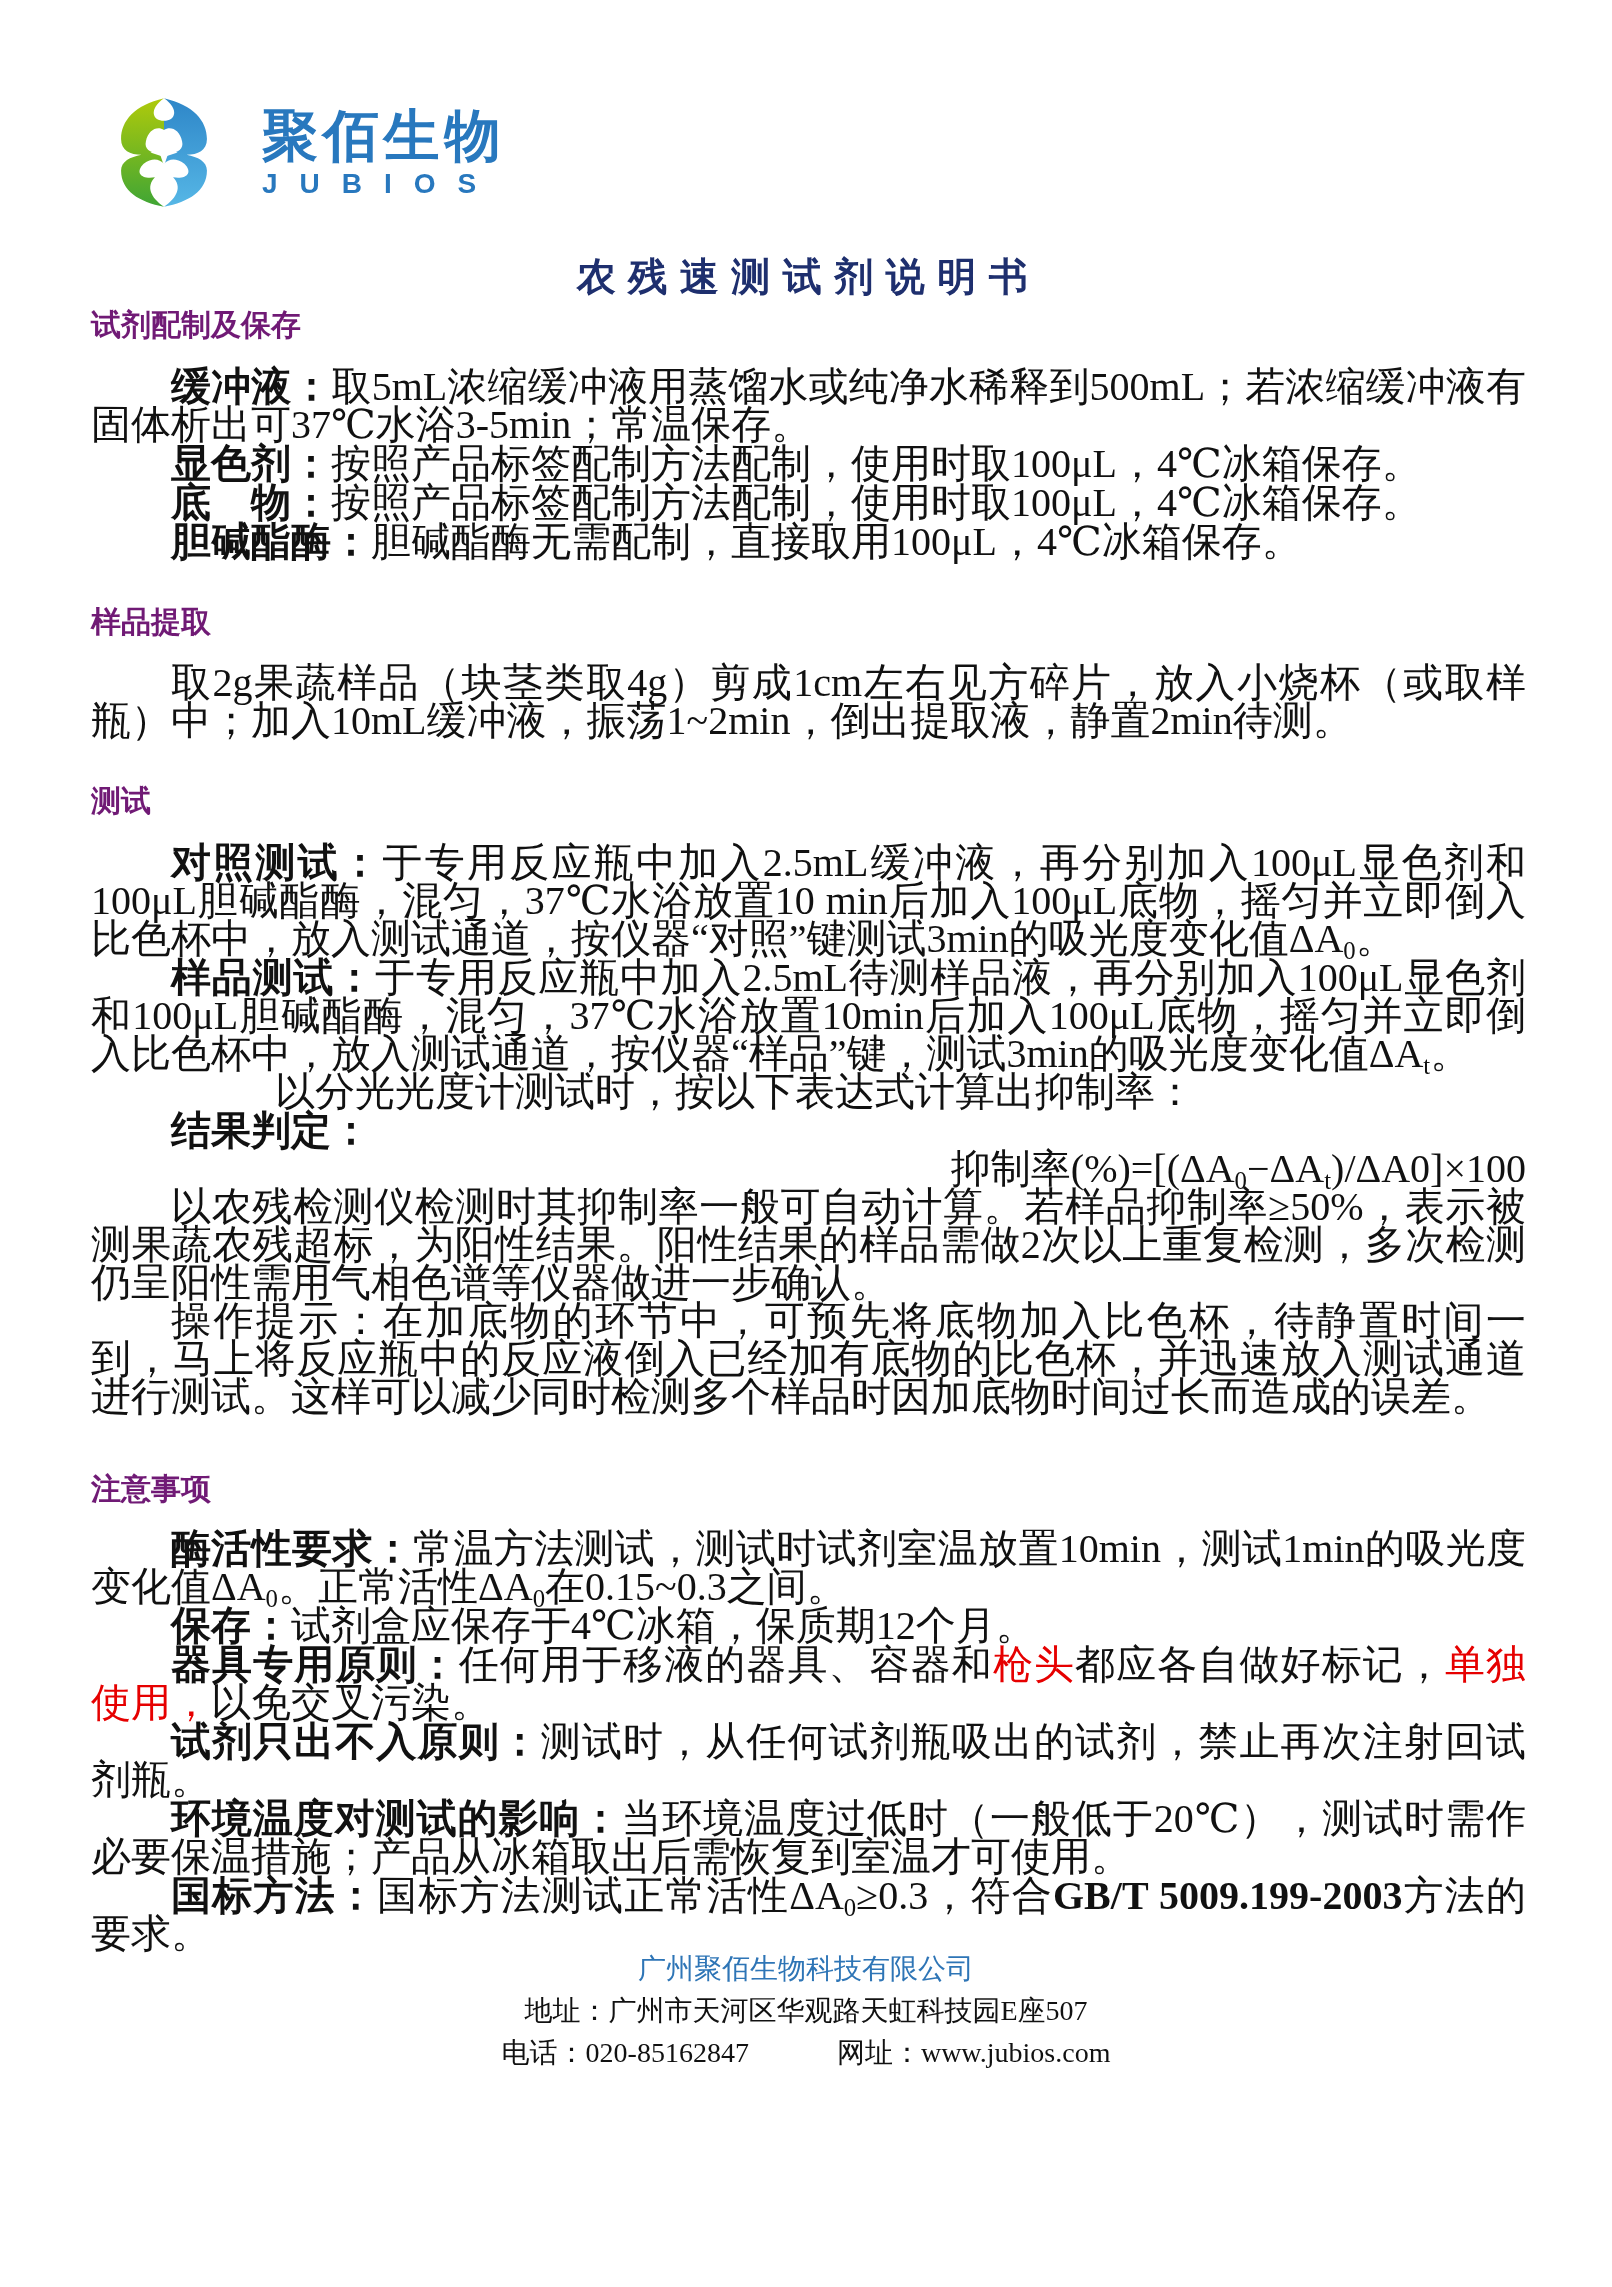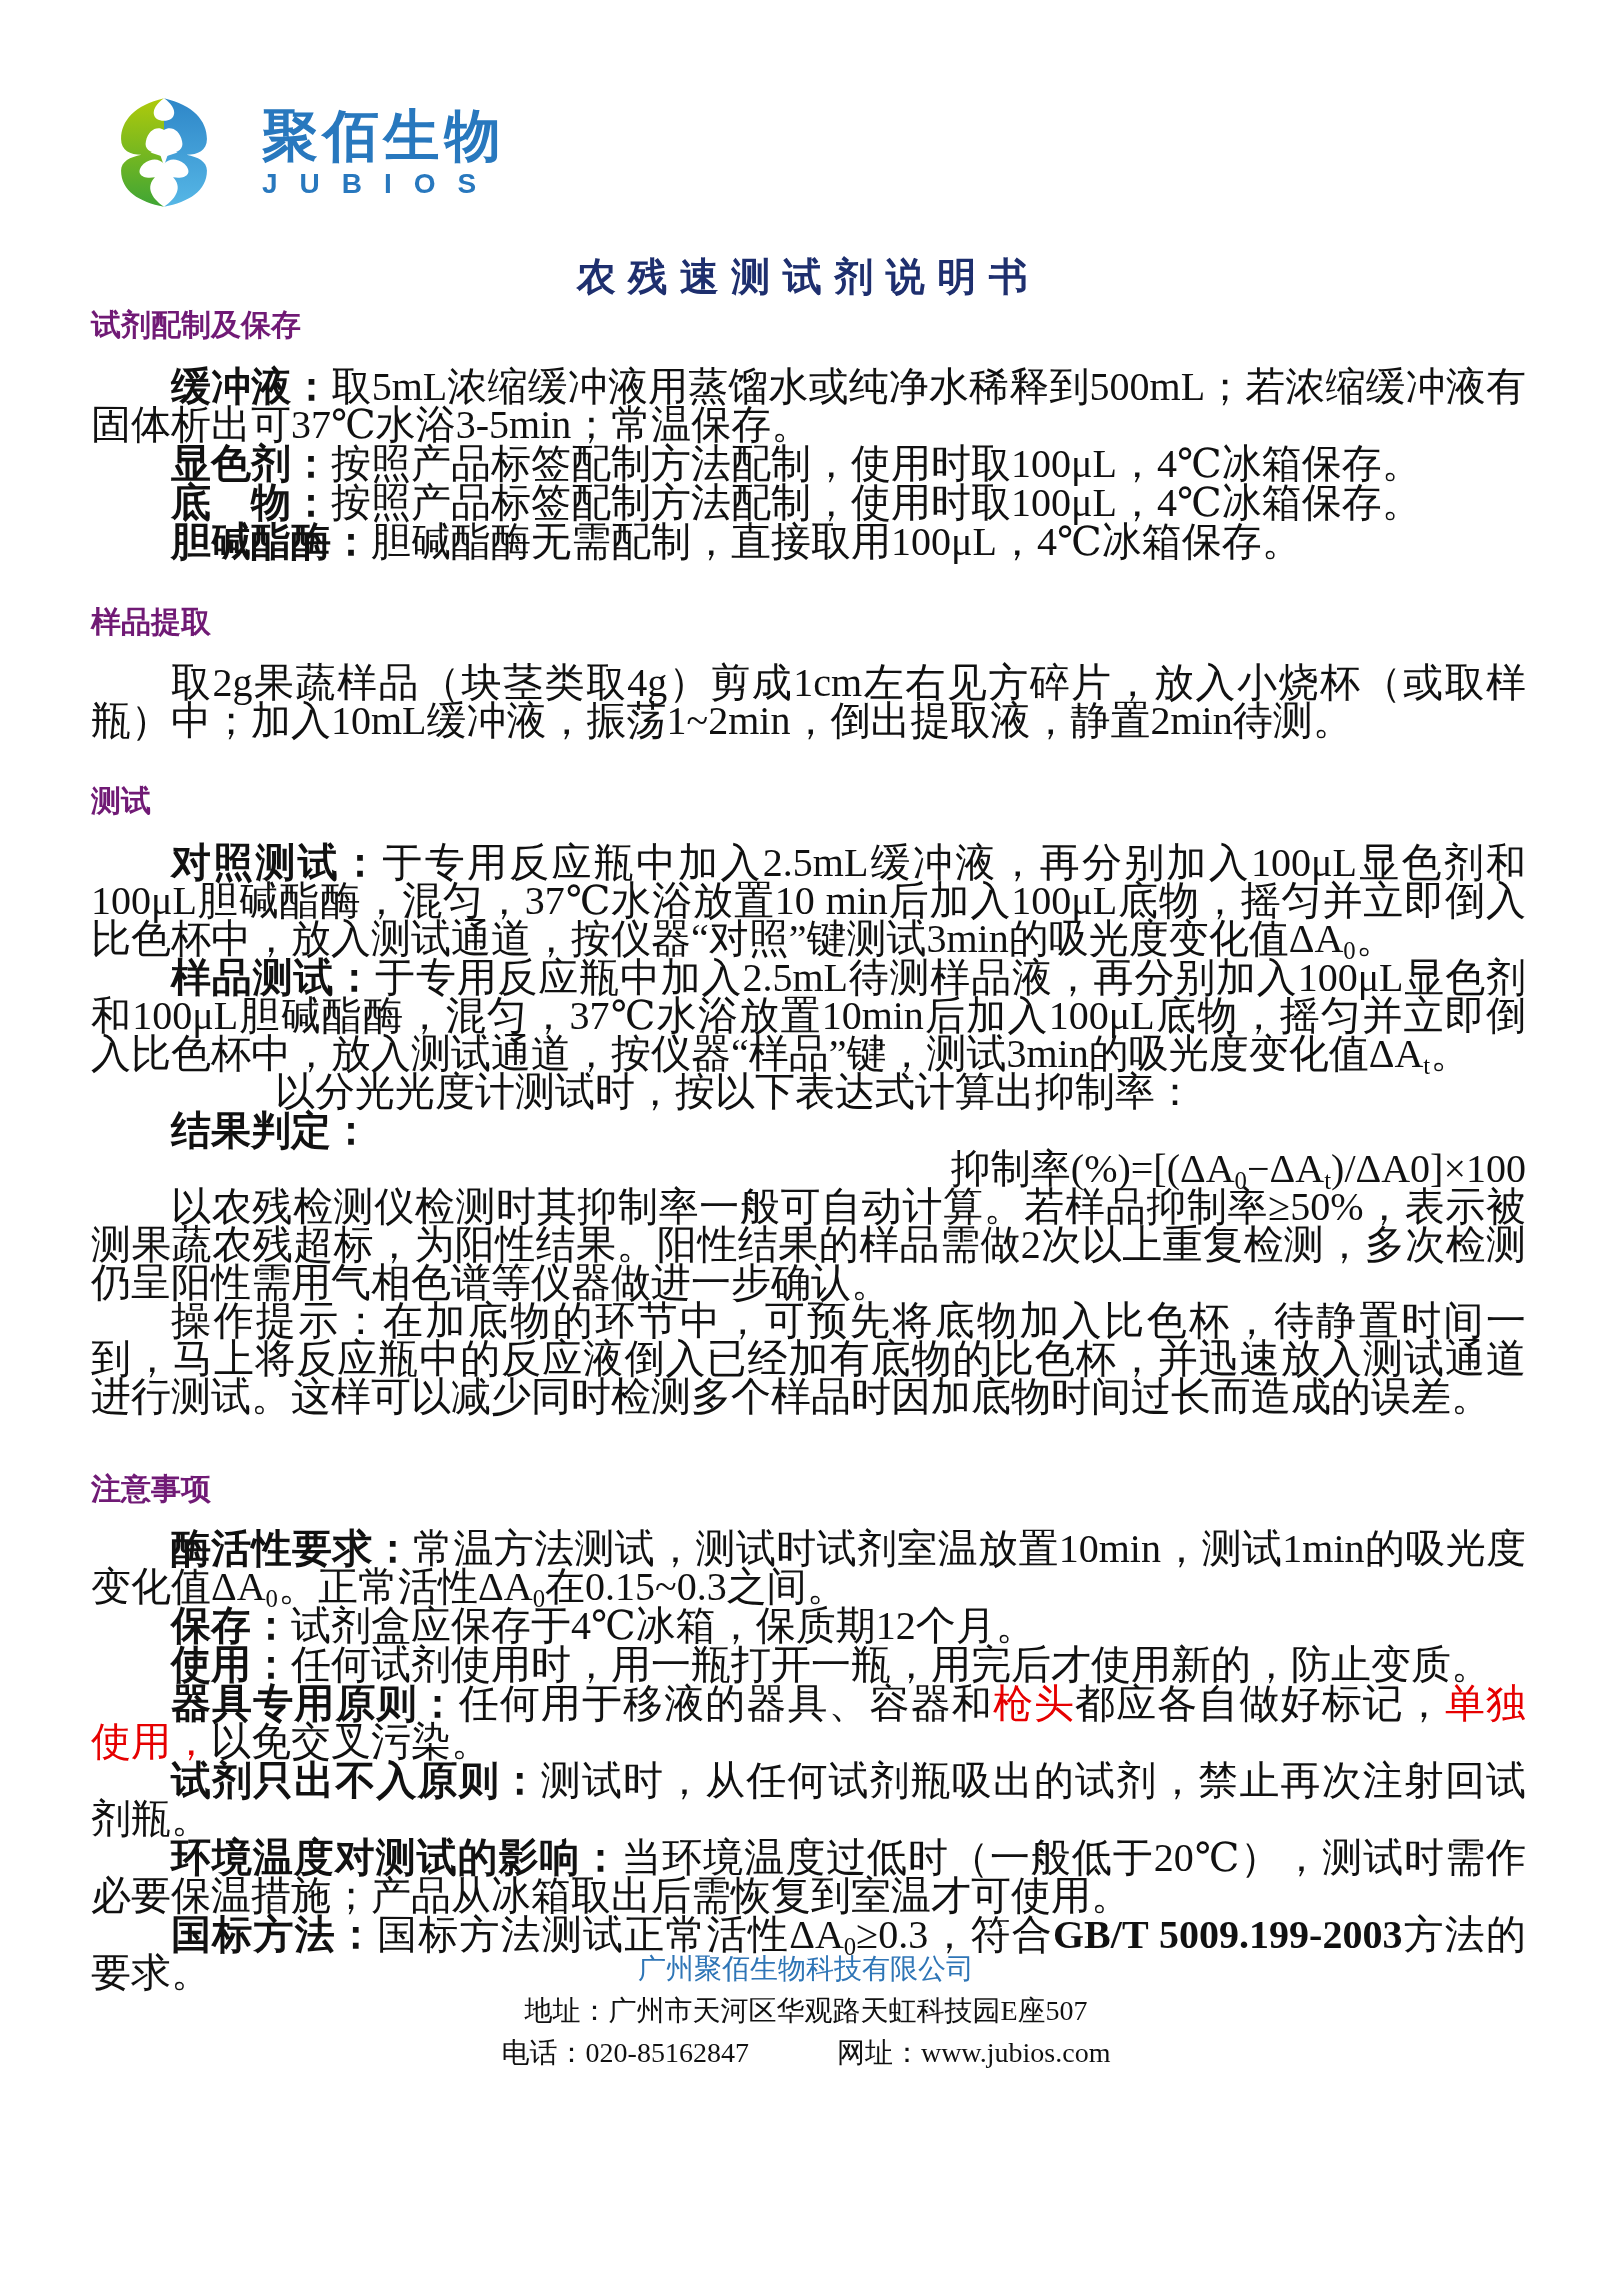--- a/index.html
+++ b/index.html
@@ -139,21 +139,20 @@
     <p class="para"><span class="run-b">结果判定：</span></p>
     <p class="para formula"><span>抑制率(%)=[(ΔA</span><span class="run-sub">0</span><span>−ΔA</span><span class="run-sub">t</span><span>)/ΔA0]×100</span></p>
     <p class="para"><span>以农残检测仪检测时其抑制率一般可自动计算。若样品抑制率≥50%，表示被测果蔬农残超标，为阳性结果。阳性结果的样品需做2次以上重复检测，多次检测仍呈阳性需用气相色谱等仪器做进一步确认。</span></p>
     <p class="para"><span>操作提示：在加底物的环节中，可预先将底物加入比色杯，待静置时间一到，马上将反应瓶中的反应液倒入已经加有底物的比色杯，并迅速放入测试通道进行测试。这样可以减少同时检测多个样品时因加底物时间过长而造成的误差。</span></p>
   </div>
 
   <h2 class="sec-heading gap-lg">注意事项</h2>
   <div class="sec-body tight">
     <p class="para"><span class="run-b">酶活性要求：</span><span>常温方法测试，测试时试剂室温放置10min，测试1min的吸光度变化值ΔA</span><span class="run-sub">0</span><span>。正常活性ΔA</span><span class="run-sub">0</span><span>在0.15~0.3之间。</span></p>
     <p class="para"><span class="run-b">保存：</span><span>试剂盒应保存于4℃冰箱，保质期12个月。</span></p>
-    <p class="para"><span class="run-b">使用：</span><span>任何试剂使用时，用一瓶打开一瓶，用完后才使用新的，防止变质。</span></p>
     <p class="para"><span class="run-b">器具专用原则：</span><span>任何用于移液的器具、容器和</span><span class="run-r">枪头</span><span>都应各自做好标记，</span><span class="run-r">单独使用，</span><span>以免交叉污染。</span></p>
     <p class="para"><span class="run-b">试剂只出不入原则：</span><span>测试时，从任何试剂瓶吸出的试剂，禁止再次注射回试剂瓶。</span></p>
     <p class="para"><span class="run-b">环境温度对测试的影响：</span><span>当环境温度过低时（一般低于20℃），测试时需作必要保温措施；产品从冰箱取出后需恢复到室温才可使用。</span></p>
     <p class="para"><span class="run-b">国标方法：</span><span>国标方法测试正常活性ΔA</span><span class="run-sub">0</span><span>≥0.3，符合</span><span class="run-bt">GB/T 5009.199-2003</span><span>方法的要求。</span></p>
   </div>
 
   <div class="footer">
     <div class="footer-company">广州聚佰生物科技有限公司</div>
     <div class="footer-address">地址：广州市天河区华观路天虹科技园E座507</div>
     <div class="footer-contact">

